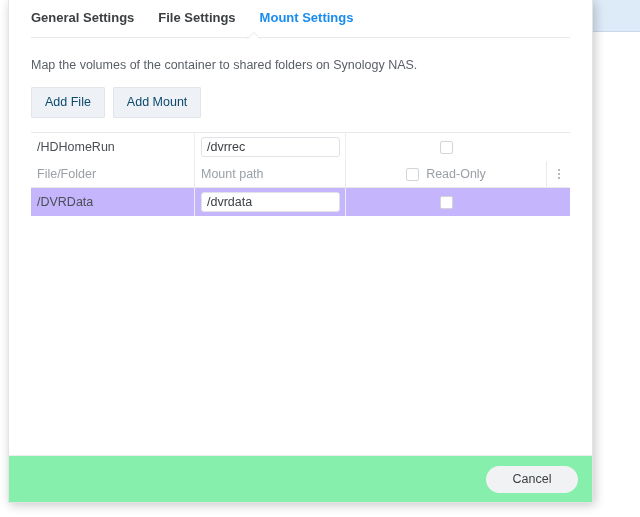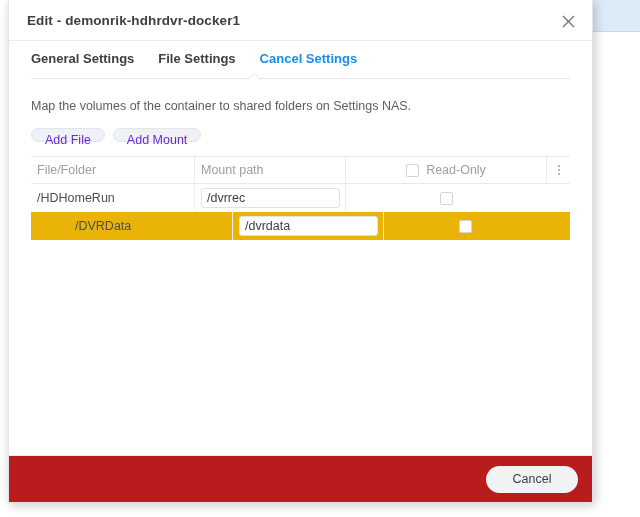--- a/index.html
+++ b/index.html
@@ -128,25 +128,25 @@
 
   
   #action-buttons {
     margin-top: 14px;
     display: flex;
     gap: 8px;
   }
   .action-btn {
     background: #eef1f5;
     border: 1px solid #e2e6eb;
-    border-radius: 9px;
-    font-size: 12.5px;
-    color: #6d28d9;
+    border-radius: 1px;
+    font-size: 12.5px;
+    color: #0c4a6e;
     padding: 0 13px;
-    height: 14px;
+    height: 31px;
     line-height: 23px;
     cursor: pointer;
     font-family: inherit;
     white-space: nowrap;
   }
 
   
   #volume-table {
     margin-top: 14px;
     width: 100%;
@@ -160,22 +160,21 @@
   }
   .tbl-row.header {
     height: 27px;
     border-bottom: 1px solid #e7e9ec;
   }
   .tbl-row.data {
     height: 28px;
     border-bottom: none;
   }
   .tbl-row.selected {
-    background: #eab308;
-    padding-left: 38px;
+    background: #c4b5fd;
   }
   .col-file {
     flex: 0 0 164px;
     display: flex; align-items: center;
     padding-left: 6px;
     border-right: 1px solid #eceef1;
     font-size: 12.5px;
     color: #4a4f55;
     overflow: hidden;
   }
@@ -238,21 +237,21 @@
   
   #dialog-footer {
     flex: 0 0 47px;
     height: 47px;
     border-top: 1px solid #ededed;
     display: flex;
     align-items: center;
     justify-content: flex-end;
     padding-right: 14px;
     gap: 16px;
-    background: #b91c1c;
+    background: #86efac;
   }
   .footer-btn {
     border-radius: 14px;
     font-size: 12.5px;
     height: 27px;
     min-width: 92px;
     cursor: pointer;
     font-family: inherit;
     border: none;
     padding: 0 16px;
@@ -270,79 +269,70 @@
 </head>
 <body>
 
 <div id="page-backdrop">
   <div id="backdrop-blue-strip"></div>
   <div id="backdrop-blue-edge"></div>
 </div>
 
 <div id="dialog">
 
-  <div id="dialog-header">
-    <div id="dialog-title">Edit - demonrik-hdhrdvr-docker1</div>
-    <div id="close-button">
-      <svg width="13" height="13" viewBox="0 0 13 13" aria-hidden="true">
-        <line x1="1" y1="1" x2="12" y2="12" stroke="#6b7075" stroke-width="1.3"></line>
-        <line x1="12" y1="1" x2="1" y2="12" stroke="#6b7075" stroke-width="1.3"></line>
-      </svg>
-    </div>
-  </div>
 
   <div id="tabs-bar">
     <div class="tab">General Settings</div>
     <div class="tab">File Settings</div>
-    <div class="tab active">Cancel Settings</div>
+    <div class="tab active">Mount Settings</div>
     <div id="tabs-underline"></div>
     <div id="tabs-notch-inner" style="left:238px"></div>
     <div id="tabs-notch-cover" style="left:239px"></div>
   </div>
 
   <div id="dialog-body">
 
-    <div id="description">Map the volumes of the container to shared folders on Settings NAS.</div>
+    <div id="description">Map the volumes of the container to shared folders on Synology NAS.</div>
 
     <div id="action-buttons">
       <button class="action-btn">Add File</button>
       <button class="action-btn">Add Mount</button>
     </div>
 
     <div id="volume-table">
+
+      <div class="tbl-row data">
+        <div class="col-file">/HDHomeRun</div>
+        <div class="col-mount">
+          <input class="mount-input" type="text" value="/dvrrec" style="">
+        </div>
+        <div class="col-ro">
+          <span class="chk"></span>
+        </div>
+        <div class="col-menu" style="border-left:none"></div>
+      </div>
 
       <div class="tbl-row header">
         <div class="col-file">File/Folder</div>
         <div class="col-mount">Mount path</div>
         <div class="col-ro">
           <span class="ro-header-inner">
             <span class="chk"></span>
             <span>Read-Only</span>
           </span>
         </div>
         <div class="col-menu">
           <span class="kebab">
               <i></i>
               <i></i>
               <i></i>
             </span>
         </div>
       </div>
 
-      <div class="tbl-row data">
-        <div class="col-file">/HDHomeRun</div>
-        <div class="col-mount">
-          <input class="mount-input" type="text" value="/dvrrec" style="">
-        </div>
-        <div class="col-ro">
-          <span class="chk"></span>
-        </div>
-        <div class="col-menu" style="border-left:none"></div>
-      </div>
-
       <div class="tbl-row data selected">
         <div class="col-file">/DVRData</div>
         <div class="col-mount">
           <input class="mount-input" type="text" value="/dvrdata" style="">
         </div>
         <div class="col-ro">
           <span class="chk"></span>
         </div>
         <div class="col-menu" style="border-left:none"></div>
       </div>

